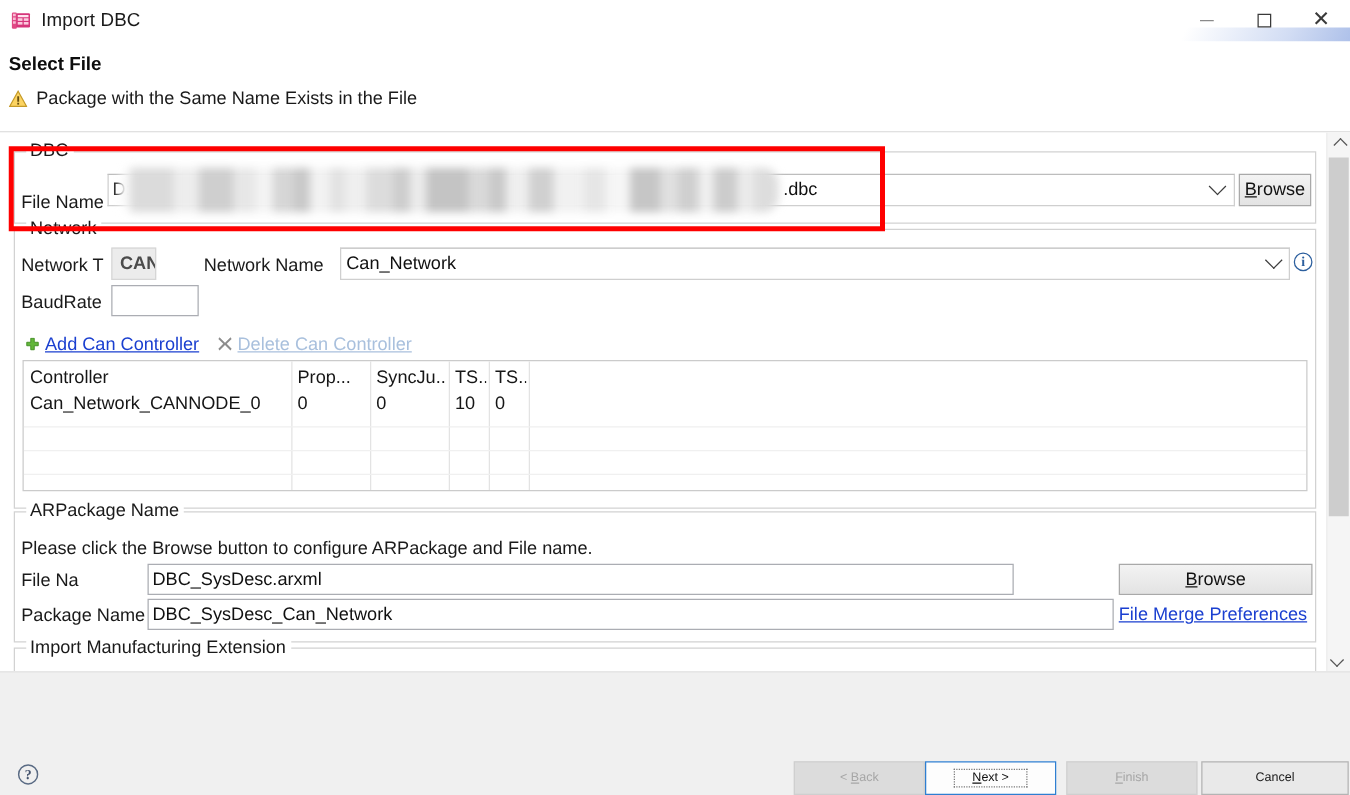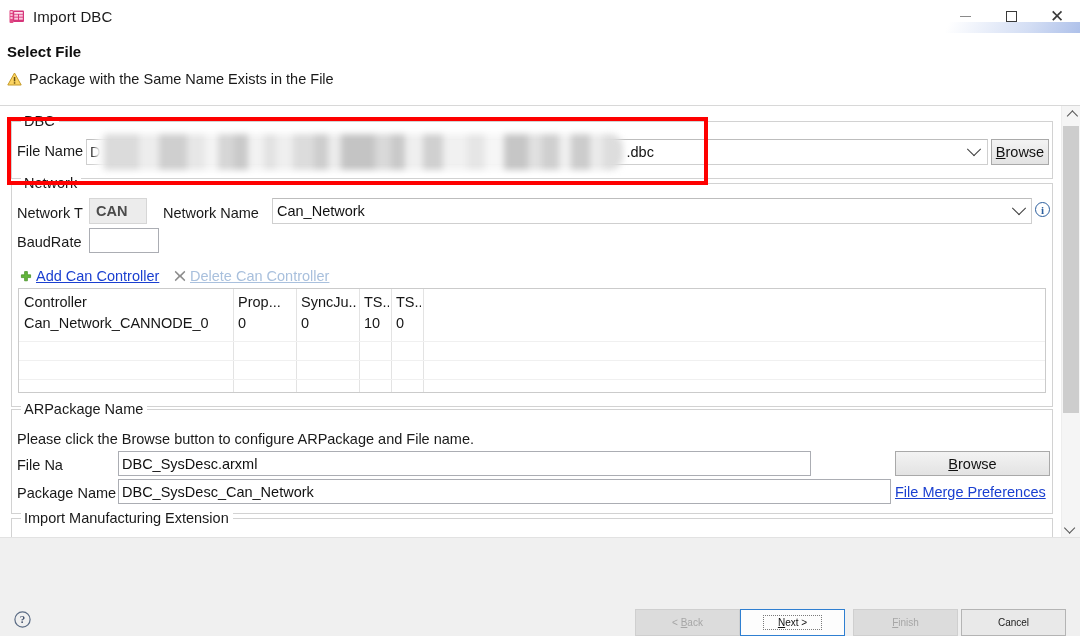--- a/index.html
+++ b/index.html
@@ -364,21 +364,21 @@
     <span>Package with the Same Name Exists in the File</span>
   </div>
 </div>
 
 <div class="scroll-area">
  <div class="content">
 
   <div class="group" style="left:11px; top:15px; width:1042px; height:58px;">
     <span class="group-label">DBC</span>
   </div>
-  <div class="lbl" style="left:17px; top:37px;text-align:center;">File Name</div>
+  <div class="lbl" style="left:17px; top:48px;text-align:center;">File Name</div>
   <div class="txt flat" style="left:86px; top:33px; width:902px; height:26px;">
     <span>D:</span><span style="display:inline-block;width:522px;"></span><span>.dbc</span>
   </div>
 
   <div class="redact" style="left:95px; top:28px; width:528px; height:36px;">
     <i style="left:0px;   width:9px;  background:#fafafa;"></i>
     <i style="left:9px;   width:35px; background:#dbdbdb;"></i>
     <i style="left:44px;  width:20px; background:#ededed;"></i>
     <i style="left:64px;  width:28px; background:#cfcfcf;"></i>
     <i style="left:92px;  width:18px; background:#e7e7e7;"></i>
@@ -414,21 +414,21 @@
   </div>
   <div class="btn" style="left:991px; top:33px; width:58px; height:26px;">
     <span><span class="mn">B</span><span>rowse</span></span>
   </div>
 
   <div class="group" style="left:11px; top:77px; width:1042px; height:224px;">
     <span class="group-label">Network</span>
   </div>
 
   <div class="lbl" style="left:17px; top:99px; width:76px;">Network T</div>
-  <div class="combo" style="left:89px; top:92px; width:58px; height:26px; background:#ececec; color:#4b4b4b; font-weight:bold; border:1px solid #d6d6d6; padding-left:6px; line-height:24px;">CAN</div>
+  <div class="combo" style="left:89px; top:92px; width:36px; height:26px; background:#ececec; color:#4b4b4b; font-weight:bold; border:1px solid #d6d6d6; padding-left:6px; line-height:24px;">CAN</div>
 
   <div class="lbl" style="left:163px; top:99px;">Network Name</div>
   <div class="combo" style="left:272px; top:92px; width:760px; height:26px;">
     <span>Can_Network</span>
     <span class="combo-arrow">
           <span class="chev"></span>
         </span>
   </div>
   <div class="info-icon" style="left:1035px; top:96px;">i</div>
 
@@ -521,15 +521,15 @@
 
 <div class="btn-wiz disabled" style="left:635px; width:105px;">
   <span>&lt; <span class="mn">B</span>ack</span>
 </div>
 <div class="btn-wiz default" style="left:740px; width:105px;">
   <span class="inner"><span class="mn">N</span>ext &gt;</span>
 </div>
 <div class="btn-wiz disabled" style="left:853px; width:105px;">
   <span><span class="mn">F</span>inish</span>
 </div>
-<div class="btn-wiz plain" style="left:961px; width:105px;align-items:center;">
+<div class="btn-wiz plain" style="left:961px; width:118px;align-items:center;">
   <span>Cancel</span>
 </div>
 
 </body></html>

